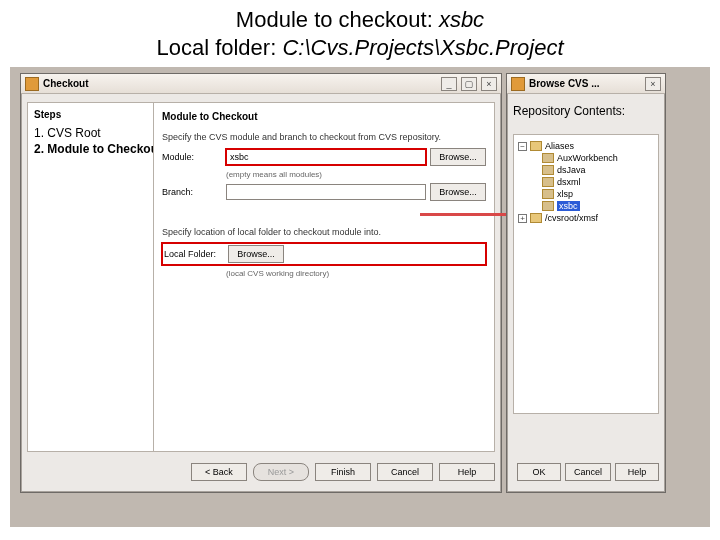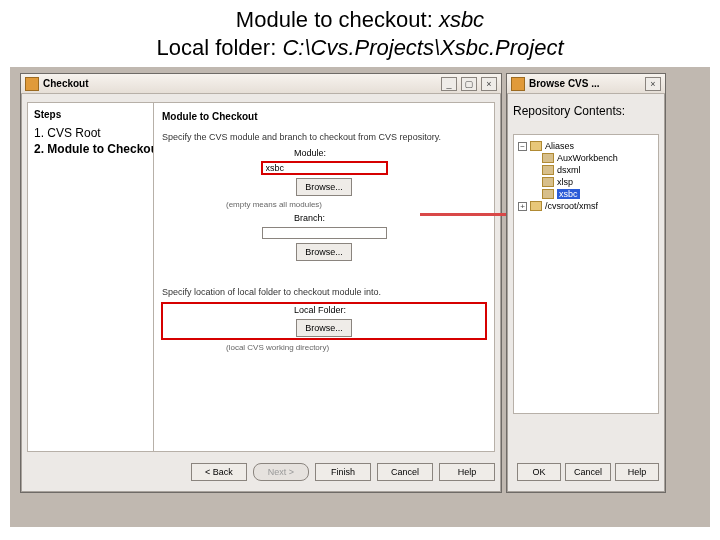--- a/index.html
+++ b/index.html
@@ -84,21 +84,20 @@
     background:#fff;
     border:1px solid #b7b0a8;
     padding:8px;
   }
   .main h4 { font-size:10px; font-weight:bold; margin-bottom:8px; }
   .hint { font-size:9px; color:#333; margin:10px 0 6px 0; }
   .formrow {
     display:flex; align-items:center; gap:4px;
     margin:4px 0;
     position:relative;
-    flex-direction:column;
   }
   .formrow label { width:60px; font-size:9px; }
   .formrow input[type=text] {
     flex:1; height:16px;
     border:1px solid #8a847e;
     font-size:9px; padding:0 3px;
     background:#fff;
   }
   .btn, button.btn {
     height:18px;
@@ -272,20 +271,25 @@
         </ul>
         <ul>
           <li>
               <span class="noexp"></span>
               <span class="folder-icon mod"></span>
               <span>AuxWorkbench</span>
             </li>
           <li>
               <span class="noexp"></span>
               <span class="folder-icon mod"></span>
+              <span>dsJava</span>
+            </li>
+          <li>
+              <span class="noexp"></span>
+              <span class="folder-icon mod"></span>
               <span>dsxml</span>
             </li>
           <li>
               <span class="noexp"></span>
               <span class="folder-icon mod"></span>
               <span>xlsp</span>
             </li>
           <li>
               <span class="noexp"></span>
               <span class="folder-icon mod"></span>

